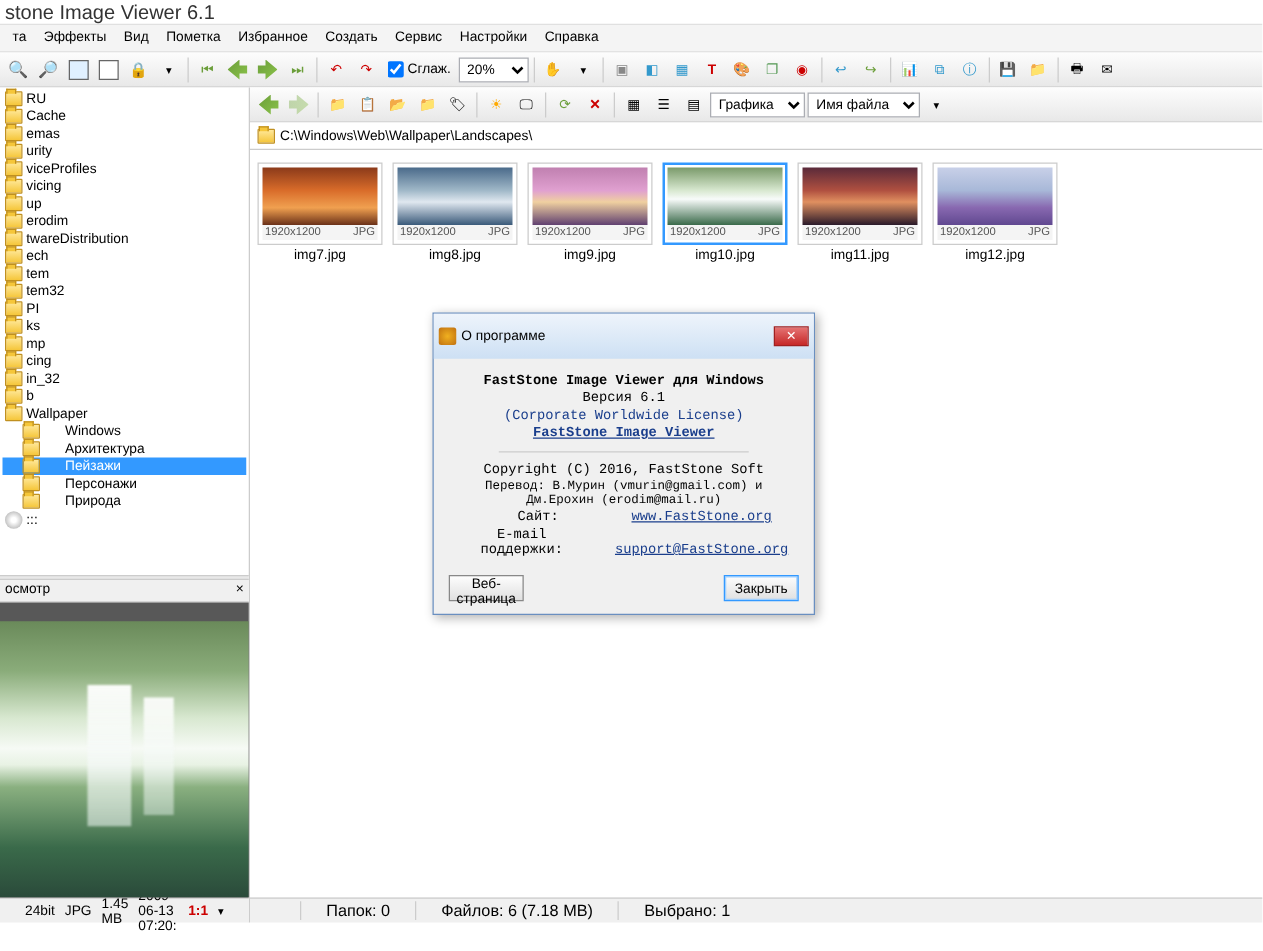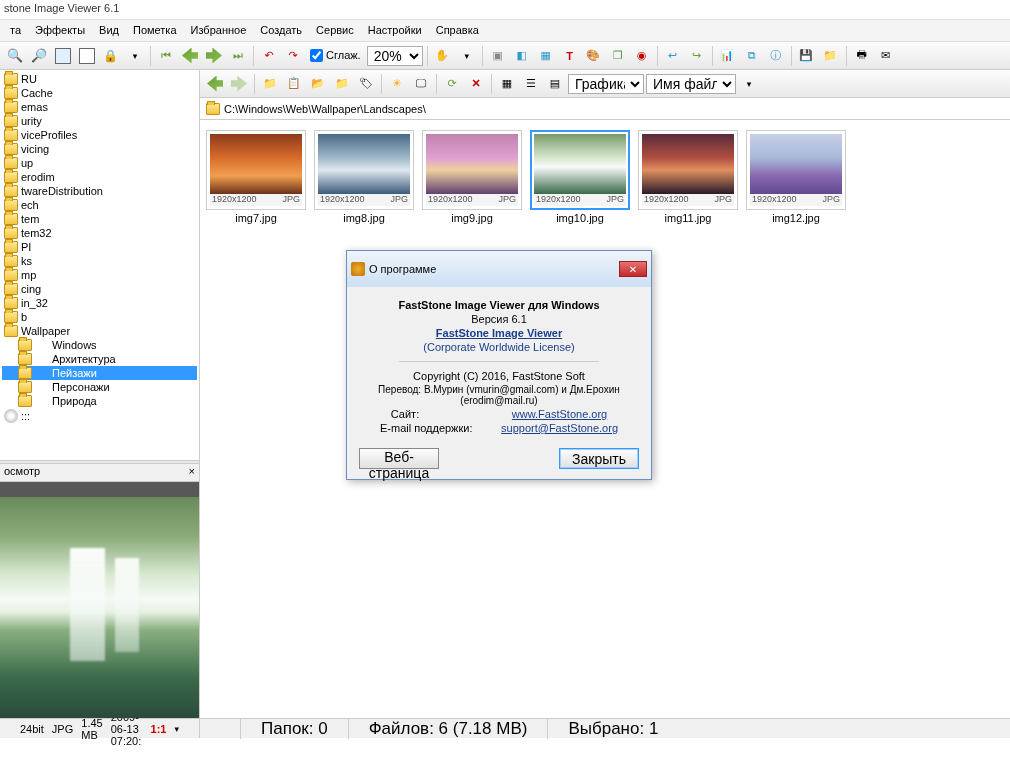--- a/index.html
+++ b/index.html
@@ -1,28 +1,28 @@
 <!DOCTYPE html>
 <html><head>
 <meta charset="utf-8">
 <style>
 * { box-sizing: border-box; margin: 0; padding: 0; }
 body { font-family: Tahoma, sans-serif; font-size: 11px; background: #fff; width: 1010px; height: 761px; overflow: hidden; position: relative; }
 
-.titlebar { height: 20px; background: #fff; border-bottom: 1px solid #e0e0e0; padding: 2px 4px; font-size: 11px; color: #333; }
+.titlebar { height: 20px; background: #fff; border-bottom: 1px solid #e0e0e0; padding: 2px 4px; font-size: 16px; color: #333; }
 
 .menubar { height: 22px; background: #f4f4f4; border-bottom: 1px solid #ddd; padding: 2px 4px; display: flex; gap: 2px; }
 .menubar span { padding: 2px 6px; cursor: default; }
 
 .toolbar1 { height: 28px; background: linear-gradient(#fdfdfd, #e8e8e8); border-bottom: 1px solid #ccc; display: flex; align-items: center; padding: 0 4px; gap: 2px; }
 
 .tbtn { width: 22px; height: 22px; display: flex; align-items: center; justify-content: center; border: 1px solid transparent; cursor: pointer; }
 .tsep { width: 1px; height: 20px; background: #ccc; margin: 0 2px; }
 .tcheck { display: flex; gap: 3px; margin: 0 4px; }
-.tcombo { height: 20px; font-size: 14px; border: 1px solid #abadb3; background: #fff; padding: 0 2px; }
+.tcombo { height: 20px; font-size: 11px; border: 1px solid #abadb3; background: #fff; padding: 0 2px; }
 
 .main { display: flex; height: 668px; }
 
 .sidebar { width: 200px; border-right: 1px solid #ccc; display: flex; flex-direction: column; background: #fff; }
 .tree { flex: 0 0 390px; overflow: auto; padding: 2px; font-size: 11px; }
 .tree-item { padding: 1px 2px; display: flex; align-items: center; gap: 3px; cursor: pointer; }
 .tree-item.indent1 { padding-left: 16px; gap: 20px; }
 .tree-item.selected { background: #3399ff; color: #fff; }
 .folder-icon { width: 14px; height: 12px; background: linear-gradient(#ffe89a, #f5c63a); border: 1px solid #c09020; border-radius: 1px; display: inline-block; position: relative; }
 .folder-icon::before { content:''; position:absolute; top:-3px; left:0; width:6px; height:3px; background:#f5c63a; border:1px solid #c09020; border-bottom:none; }
@@ -33,42 +33,42 @@
 .preview-close { cursor: pointer; }
 .preview { flex: 1; background: #585858; position: relative; overflow: hidden; }
 
 .statusbar-left { height: 20px; border-top: 1px solid #ccc; display: flex; align-items: center; padding: 0 20px; font-size: 11px; gap: 8px; background: #f0f0f0; }
 
 .content { flex: 1; display: flex; flex-direction: column; background: #fff; }
 .pathbar { height: 22px; border-bottom: 1px solid #ccc; padding: 2px 6px; font-size: 11px; background: #fff; display: flex; align-items: center; gap: 4px; }
 
 .thumbs { flex: 1; padding: 10px 6px; display: flex; gap: 8px; align-content: flex-start; flex-wrap: wrap; background: #fff; }
 .thumb { width: 100px; display: flex; flex-direction: column; align-items: center; cursor: pointer; }
-.thumb-frame { width: 100px; height: 80px; border: 1px solid #ccc; background: #fff; padding: 3px; display: flex; flex-direction: column; }
+.thumb-frame { width: 100px; height: 66px; border: 1px solid #ccc; background: #fff; padding: 3px; display: flex; flex-direction: column; }
 .thumb.selected .thumb-frame { border: 2px solid #3399ff; padding: 2px; }
 .thumb-img { flex: 1; background: #888; background-size: cover; }
 .thumb-meta { height: 12px; display: flex; justify-content: space-between; font-size: 9px; color: #555; background:#f4f4f4; padding: 0 2px; }
 .thumb-name { font-size: 11px; color: #000; margin-top: 2px; }
 
-.statusbar { height: 20px; border-top: 1px solid #ccc; background: #f0f0f0; display: flex; align-items: center; font-size: 17px; }
+.statusbar { height: 20px; border-top: 1px solid #ccc; background: #f0f0f0; display: flex; align-items: center; font-size: 13px; }
 .statusbar > div { border-left: 1px solid #ccc; padding: 0 20px; }
 
 
 .dialog { position: absolute; left: 346px; top: 250px; width: 306px; background: #f0f0f0; border: 1px solid #6a8fc0; box-shadow: 2px 2px 8px rgba(0,0,0,0.3); }
 .dlg-title { height: 36px; background: linear-gradient(#eef4fb, #cde0f4); display: flex; align-items: center; justify-content: space-between; padding: 0 4px; font-size: 11px; }
 .dlg-title-left { display:flex; align-items:center; gap:4px; }
 .dlg-close { width: 28px; height: 16px; background: linear-gradient(#e57373,#c62828); border: 1px solid #a02020; display:flex; align-items:center; justify-content:center; color:#fff; font-size:10px; cursor:pointer; }
 .dlg-body { padding: 10px 12px 8px; text-align: center; font-size: 11px; }
 .dlg-body hr { margin: 8px 40px; border: none; border-top: 1px solid #ccc; }
 .dlg-link { color: #1a3e8c; text-decoration: underline; cursor: pointer; }
 .dlg-bold { font-weight: bold; }
-.dlg-row { margin: 2px 0; }
-.dlg-lbl { display:inline-block; text-align:left; width:100px; margin-right: 18px;}
+.dlg-row { margin: 2px 0; font-family: Liberation Mono, monospace; }
+.dlg-lbl { display:inline-block; text-align:center; width:100px; margin-right: 18px;}
 .dlg-buttons { display: flex; justify-content: space-between; padding: 4px 12px 10px; }
-.dlg-btn { width: 80px; height: 21px; font-size: 14px; background: linear-gradient(#fdfdfd,#e0e0e0); border: 1px solid #888; cursor: pointer; }
+.dlg-btn { width: 60px; height: 21px; font-size: 11px; background: linear-gradient(#fdfdfd,#e0e0e0); border: 1px solid #888; cursor: pointer; }
 .dlg-btn.primary { border: 1px solid #3399ff; box-shadow: inset 0 0 0 1px #a0d0ff; }
 
 
 .ic { width:16px; height:16px; display:inline-block; }
 .ic-left{background:linear-gradient(135deg,#6b9e3a,#8bc34a);clip-path:polygon(60% 0,60% 30%,100% 30%,100% 70%,60% 70%,60% 100%,0 50%);}
 .ic-right{background:linear-gradient(135deg,#6b9e3a,#8bc34a);clip-path:polygon(40% 0,100% 50%,40% 100%,40% 70%,0 70%,0 30%,40% 30%);}
 .ic-sq{border:1px solid #666;}
 </style>
 </head>
 <body>
@@ -455,22 +455,22 @@
   <div class="dlg-title">
     <div class="dlg-title-left">
       <span style="width:14px;height:14px;background:radial-gradient(circle,#f0b020,#c07010);border-radius:2px;display:inline-block"></span>
       <span>О программе</span>
     </div>
     <div class="dlg-close">✕</div>
   </div>
   <div class="dlg-body">
     <div class="dlg-bold dlg-row">FastStone Image Viewer для Windows</div>
     <div class="dlg-row">Версия 6.1</div>
+    <div class="dlg-row" style="color:#1a3e8c">(Corporate Worldwide License)</div>
     <div class="dlg-row"><span class="dlg-link dlg-bold">FastStone Image Viewer</span></div>
-    <div class="dlg-row" style="color:#1a3e8c">(Corporate Worldwide License)</div>
     <hr>
     <div class="dlg-row">Copyright (C) 2016, FastStone Soft</div>
     <div class="dlg-row" style="font-size:10px">Перевод: В.Мурин (vmurin@gmail.com) и Дм.Ерохин (erodim@mail.ru)</div>
     <div class="dlg-row"><span class="dlg-lbl">Сайт:</span> <span class="dlg-link">www.FastStone.org</span></div>
     <div class="dlg-row"><span class="dlg-lbl">E-mail поддержки:</span> <span class="dlg-link">support@FastStone.org</span></div>
   </div>
   <div class="dlg-buttons">
     <button class="dlg-btn">Веб-страница</button>
     <button class="dlg-btn primary">Закрыть</button>
   </div>

